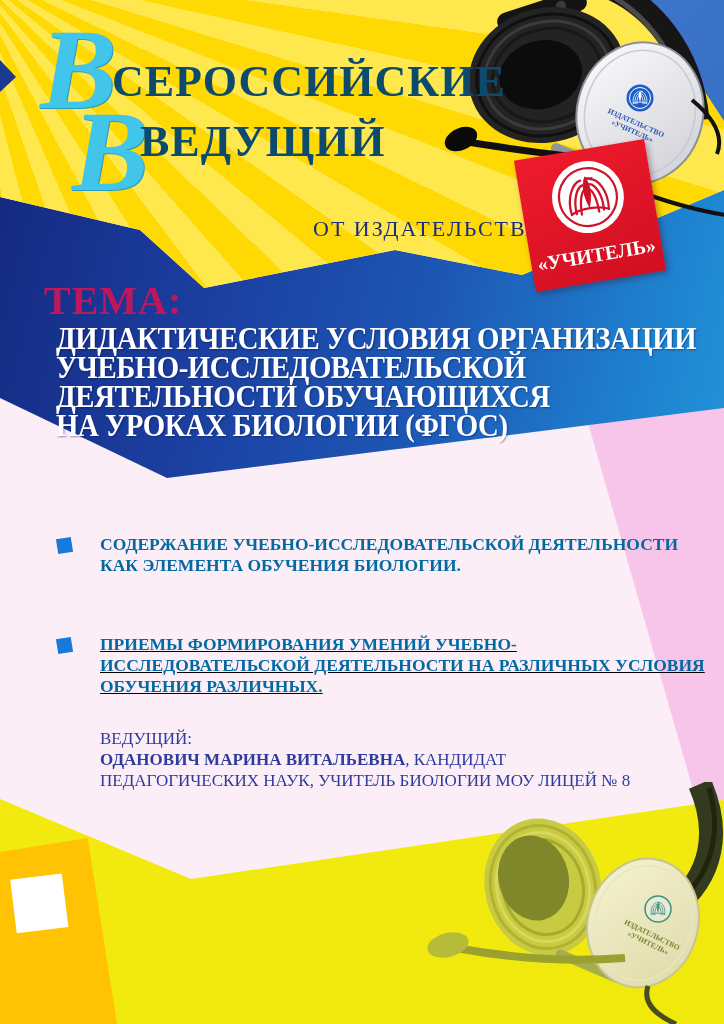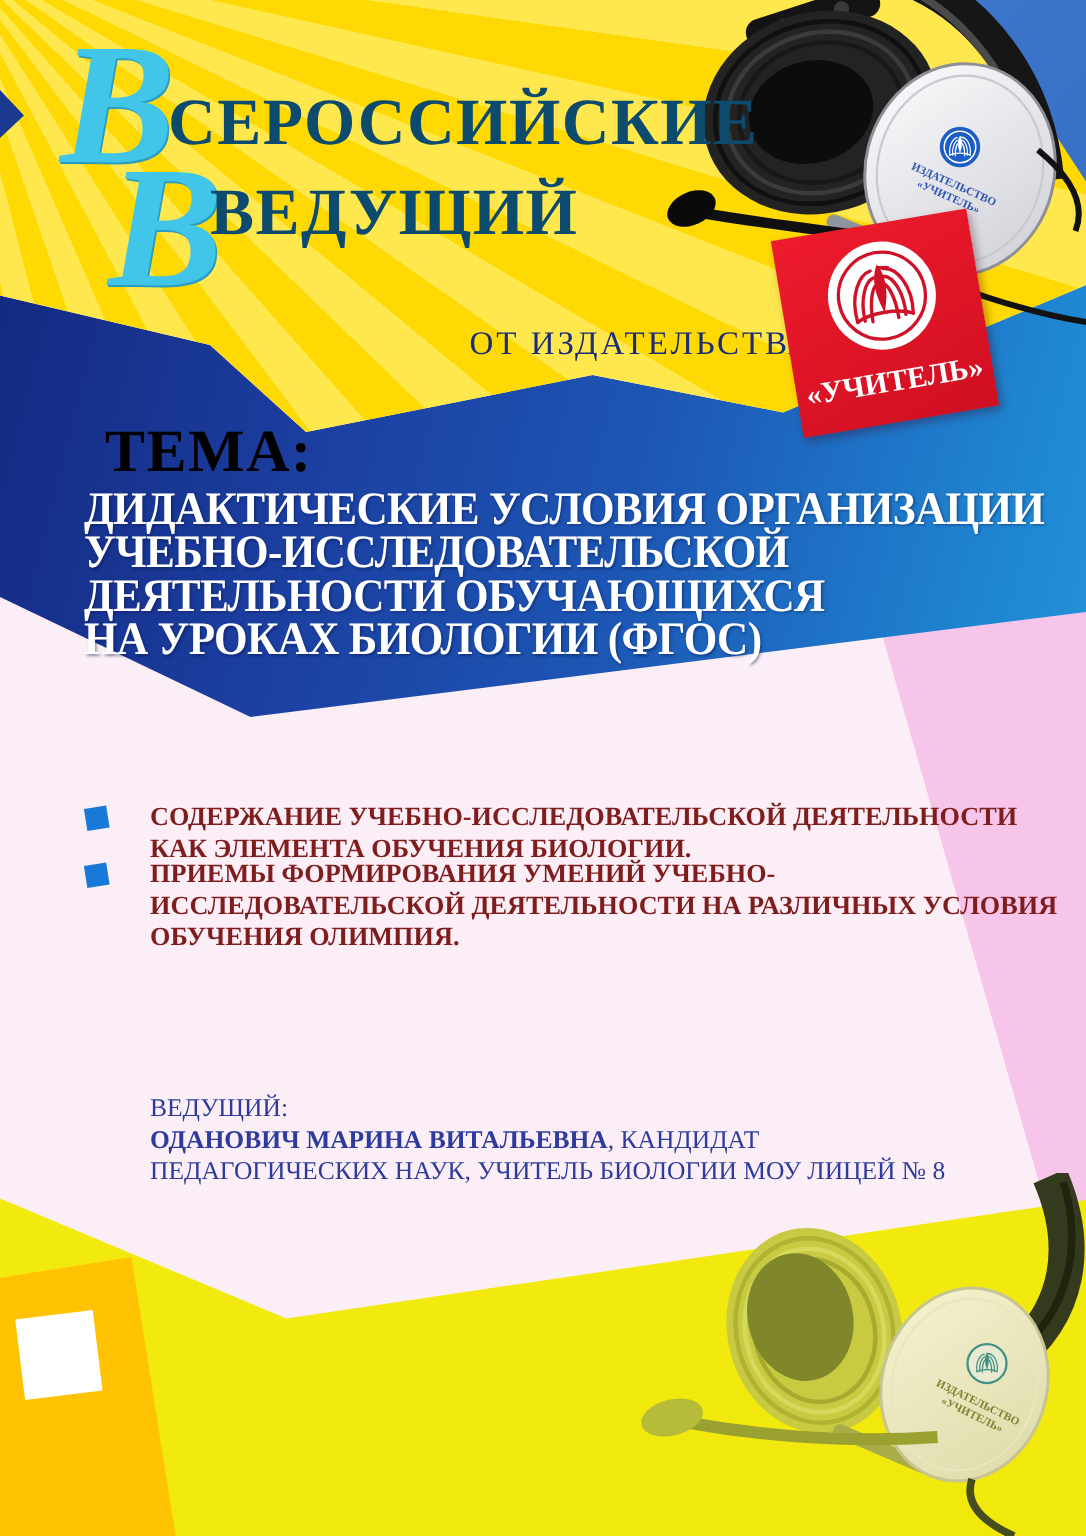--- a/index.html
+++ b/index.html
@@ -70,42 +70,42 @@
     transform:rotate(-9.5deg);box-shadow:2px 3px 6px rgba(60,0,20,.35);
   }
   .badge-circle{position:absolute;left:29px;top:10px;}
   .badge-name{
     position:absolute;left:0;right:0;top:96px;text-align:center;
     font:bold 20px/1 "Liberation Serif",serif;color:#ffffff;white-space:nowrap;
   }
 
   
   .tema{
-    position:absolute;left:70px;top:281px;
-    font:bold 40px/1 "Liberation Serif",serif;color:#000000;letter-spacing:1px;
+    position:absolute;left:44px;top:281px;
+    font:bold 40px/1 "Liberation Serif",serif;color:#be185d;letter-spacing:1px;
   }
   .topic{
     position:absolute;left:56px;top:324px;width:690px;
     font:bold 31px/29px "Liberation Serif",serif;color:#ffffff;
     letter-spacing:-0.5px;transform:scaleX(.93);transform-origin:left top;
     text-shadow:1px 1px 2px rgba(5,15,70,.45);
   }
   .topic span{display:block;white-space:nowrap;}
 
   
   .agenda-item{position:absolute;left:57px;width:610px;}
   .agenda-item.i1{top:534px;}
-  .agenda-item.i2{top:572px;}
+  .agenda-item.i2{top:634px;text-decoration:underline;}
   .bullet-square{
     position:absolute;left:0;top:4px;width:15px;height:15px;
     background:#1879d8;transform:rotate(-9deg);
   }
   .agenda-text{
     margin-left:43px;
-    font:bold 17.5px/21px "Liberation Serif",serif;color:#7f1d1d;
+    font:bold 17.5px/21px "Liberation Serif",serif;color:#0369a1;
   }
   .agenda-text span{display:block;white-space:nowrap;}
 
   
   .presenter{
     position:absolute;left:100px;top:728px;width:590px;
     font:17px/21px "Liberation Serif",serif;color:#2d3c9c;
   }
   .presenter .line{display:block;white-space:nowrap;}
   .presenter .name{font-weight:bold;}
@@ -219,21 +219,21 @@
     <div class="agenda-text">
       <span>СОДЕРЖАНИЕ УЧЕБНО-ИССЛЕДОВАТЕЛЬСКОЙ ДЕЯТЕЛЬНОСТИ</span>
       <span>КАК ЭЛЕМЕНТА ОБУЧЕНИЯ БИОЛОГИИ.</span>
     </div>
   </div>
   <div class="agenda-item i2">
     <div class="bullet-square"></div>
     <div class="agenda-text">
       <span>ПРИЕМЫ ФОРМИРОВАНИЯ УМЕНИЙ УЧЕБНО-</span>
       <span>ИССЛЕДОВАТЕЛЬСКОЙ ДЕЯТЕЛЬНОСТИ НА РАЗЛИЧНЫХ УСЛОВИЯ</span>
-      <span>ОБУЧЕНИЯ ОЛИМПИЯ.</span>
+      <span>ОБУЧЕНИЯ РАЗЛИЧНЫХ.</span>
     </div>
   </div>
 
   <div class="presenter">
     <span class="line">ВЕДУЩИЙ:</span>
     <span class="line"><span class="name">ОДАНОВИЧ МАРИНА ВИТАЛЬЕВНА</span><span>, КАНДИДАТ</span></span>
     <span class="line">ПЕДАГОГИЧЕСКИХ НАУК, УЧИТЕЛЬ БИОЛОГИИ МОУ ЛИЦЕЙ № 8</span>
   </div>
 
   <svg class="headset-bottom" viewBox="0 0 304 242">

